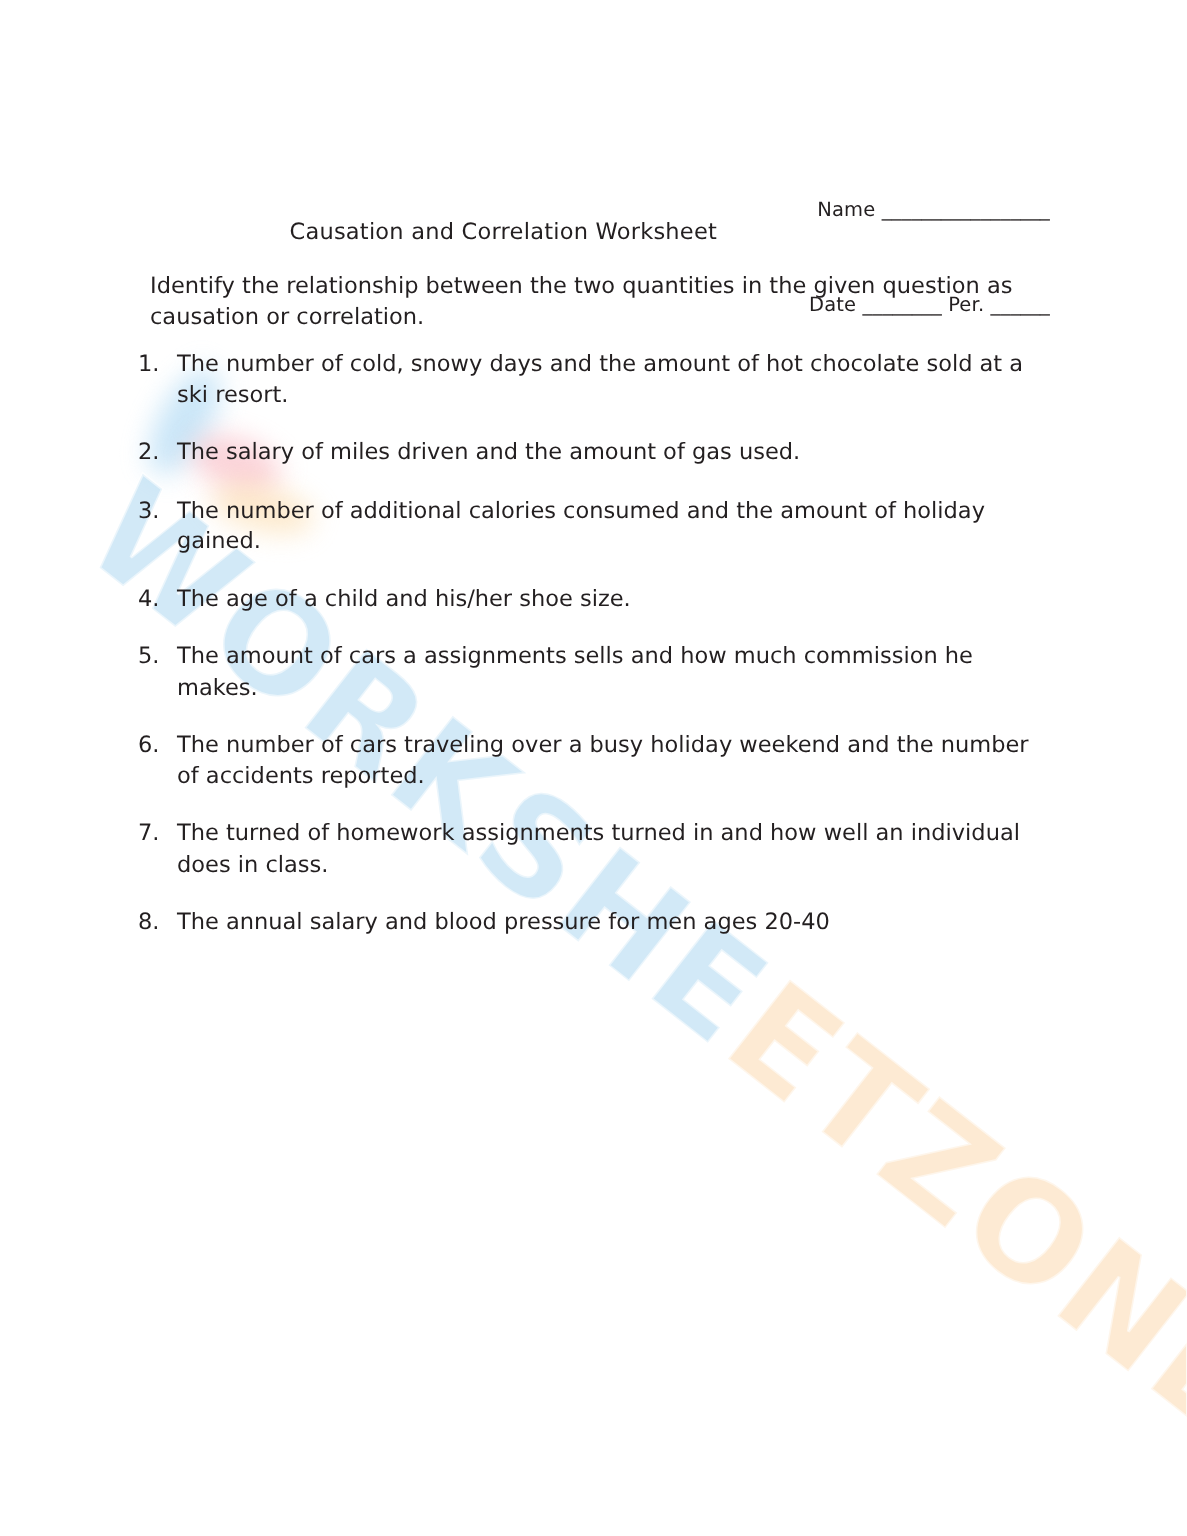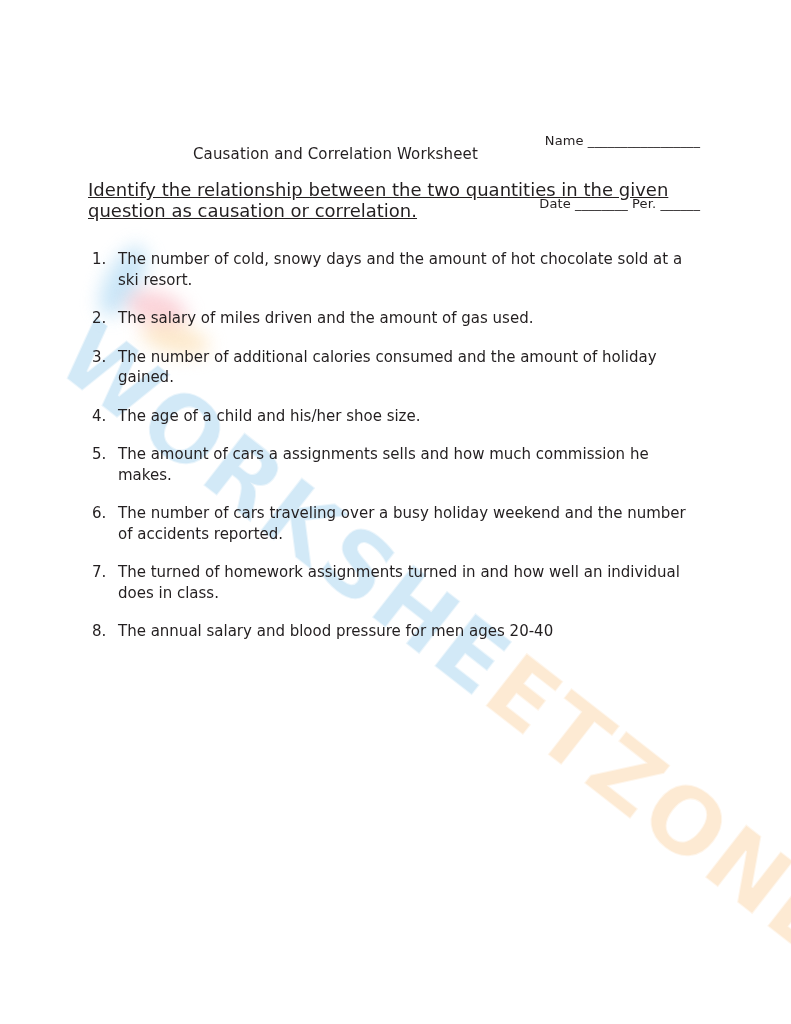--- a/index.html
+++ b/index.html
@@ -103,26 +103,25 @@
     left: 0;
     top: 145px;
     width: 671px;
     text-align: center;
     font-size: 15px;
     letter-spacing: .15px;
   }
 
   .intro {
     position: absolute;
-    left: 88px;
+    left: 100px;
     top: 180px;
     width: 608px;
-    font-size: 18px;
+    font-size: 15px;
     line-height: 20.5px;
-    text-decoration: underline;
   }
 
   .q-list {
     position: absolute;
     left: 92px;
     top: 232px;
     width: 610px;
     margin: 0;
     padding: 0;
     list-style: none;
@@ -134,21 +133,21 @@
     line-height: 20.5px;
     margin-bottom: 18px;
   }
   .q-num {
     position: absolute;
     left: 0;
     top: 0;
     width: 20px;
     text-align: left;
   }
-  .q-text { display: block; margin-top: 17px; }
+  .q-text { display: block; }
 </style>
 </head>
 <body>
 
 <div class="page">
 
   <div class="watermark-layer">
     <div class="wm-logo">
       <span class="wm-blob b1"></span>
       <span class="wm-blob b2"></span>

